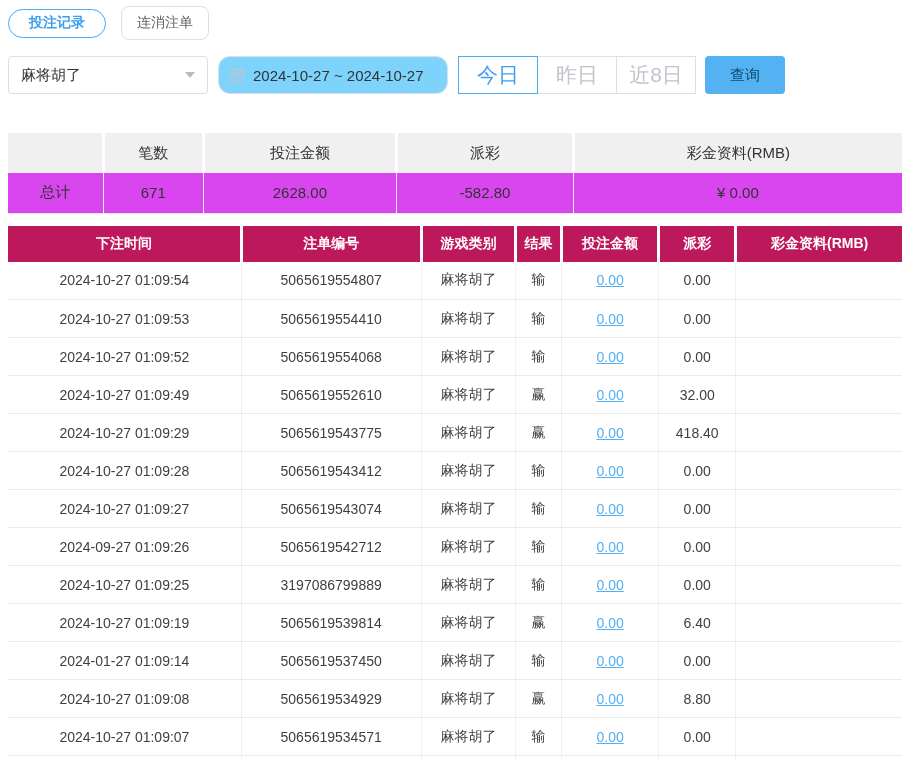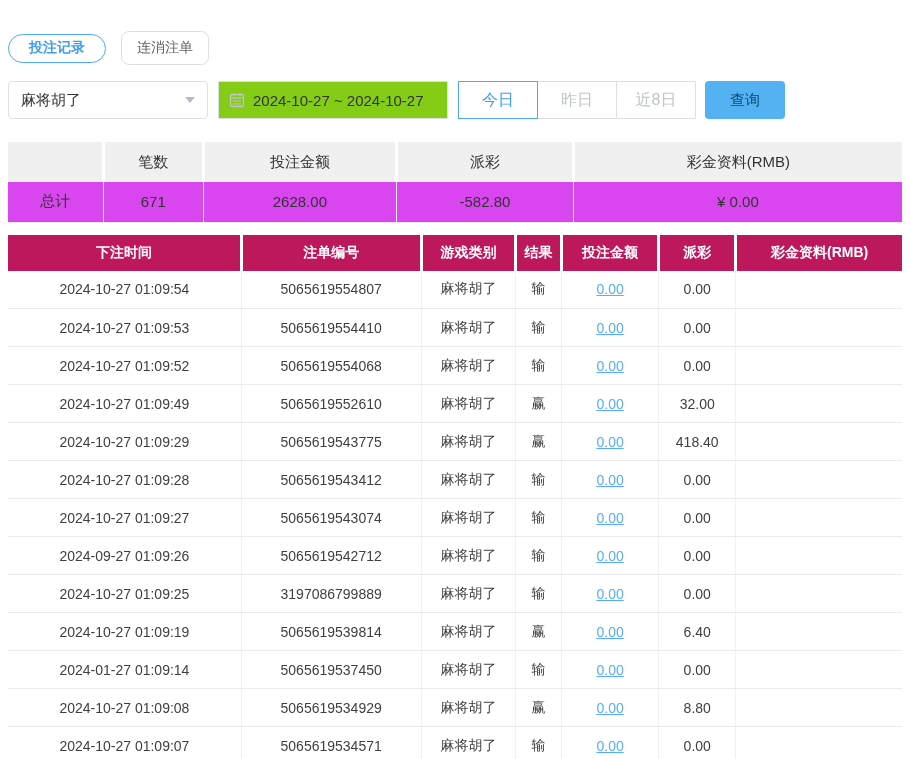--- a/index.html
+++ b/index.html
@@ -4,21 +4,21 @@
 <style>
   * { margin:0; padding:0; box-sizing:border-box; }
   html,body {
     width:910px; height:759px; overflow:hidden; background:#fff;
     font-family:"Liberation Sans","DejaVu Sans",sans-serif;
     color:#333;
   }
   .page { padding:0 8px; }
 
   
-  .tabs-row { display:flex; gap:15px; margin-top:31px; align-items:center; }
+  .tabs-row { display:flex; gap:15px; margin-top:6px; align-items:center; }
   .tab-pill {
     height:29px; padding:0 20px; display:flex; align-items:center;
     background:#fff; border:1px solid #4da9f0; border-radius:15px;
     color:#409ef0; font-size:14px; font-weight:700; cursor:pointer;
   }
   .tab-plain {
     height:29px; padding:16px 15px; display:flex; align-items:center;
     background:#fff; border:1px solid #dcdfe6; border-radius:8px;
     color:#606266; font-size:14px; cursor:pointer;
   }
@@ -29,46 +29,46 @@
     width:200px; height:38px; border:1px solid #dcdfe6; border-radius:4px;
     display:flex; align-items:center; padding:0 12px; font-size:15px; color:#333;
     cursor:pointer; background:#fff;
   }
   .select-box .sel-text { flex:1; }
   .caret-down {
     width:0; height:0; border-left:5px solid transparent; border-right:5px solid transparent;
     border-top:6px solid #b7bcc4;
   }
   .date-box {
-    width:230px; height:38px; border:1px solid #dcdfe6; border-radius:0;
+    width:230px; height:38px; border:1px solid #dcdfe6; border-radius:12px;
     display:flex; align-items:center; padding:0 10px; margin-left:10px;
-    font-size:15px; color:#333; background:#84cc16; cursor:pointer;
+    font-size:15px; color:#333; background:#7dd3fc; cursor:pointer;
   }
   .date-box svg { margin-right:8px; flex:none; }
   .seg-group { display:flex; margin-left:10px; }
   .seg-btn {
     width:80px; height:38px; background:#fff; border:1px solid #dcdfe6;
-    font-size:16px; color:#c0c4cc; display:flex; align-items:center; justify-content:center;
+    font-size:21px; color:#c0c4cc; display:flex; align-items:center; justify-content:center;
     cursor:pointer; margin-left:-1px;
   }
   .seg-btn:first-child { margin-left:0; }
   .seg-btn.active { border-color:#4da9f0; color:#409ef0; z-index:2; position:relative; }
   .query-btn {
     width:80px; height:38px; margin-left:9px; background:#54b2f3; border:none;
     border-radius:4px; color:#0c4a6e; font-size:15px; cursor:pointer;
     display:flex; align-items:center; justify-content:center;
     font-family:inherit;
   }
 
   
   table { border-collapse:collapse; width:894px; table-layout:fixed; }
   td,th { text-align:center; vertical-align:middle; overflow:hidden; white-space:nowrap; }
 
   
-  .summary-table { margin-top:23px; }
+  .summary-table { margin-top:39px; }
   .summary-table th {
     background:#f0f0f0; height:40px; font-size:15px; font-weight:400; color:#333;
     border-right:3px solid #fff;
   }
   .summary-table th:last-child { border-right:none; }
   .summary-table td {
     height:40px; font-size:15px; color:#333; background:#d946ef;
     border-bottom:1px solid #e8e8e8; border-right:1px solid #efefef;
   }
   .summary-table td:last-child { border-right:none; }

